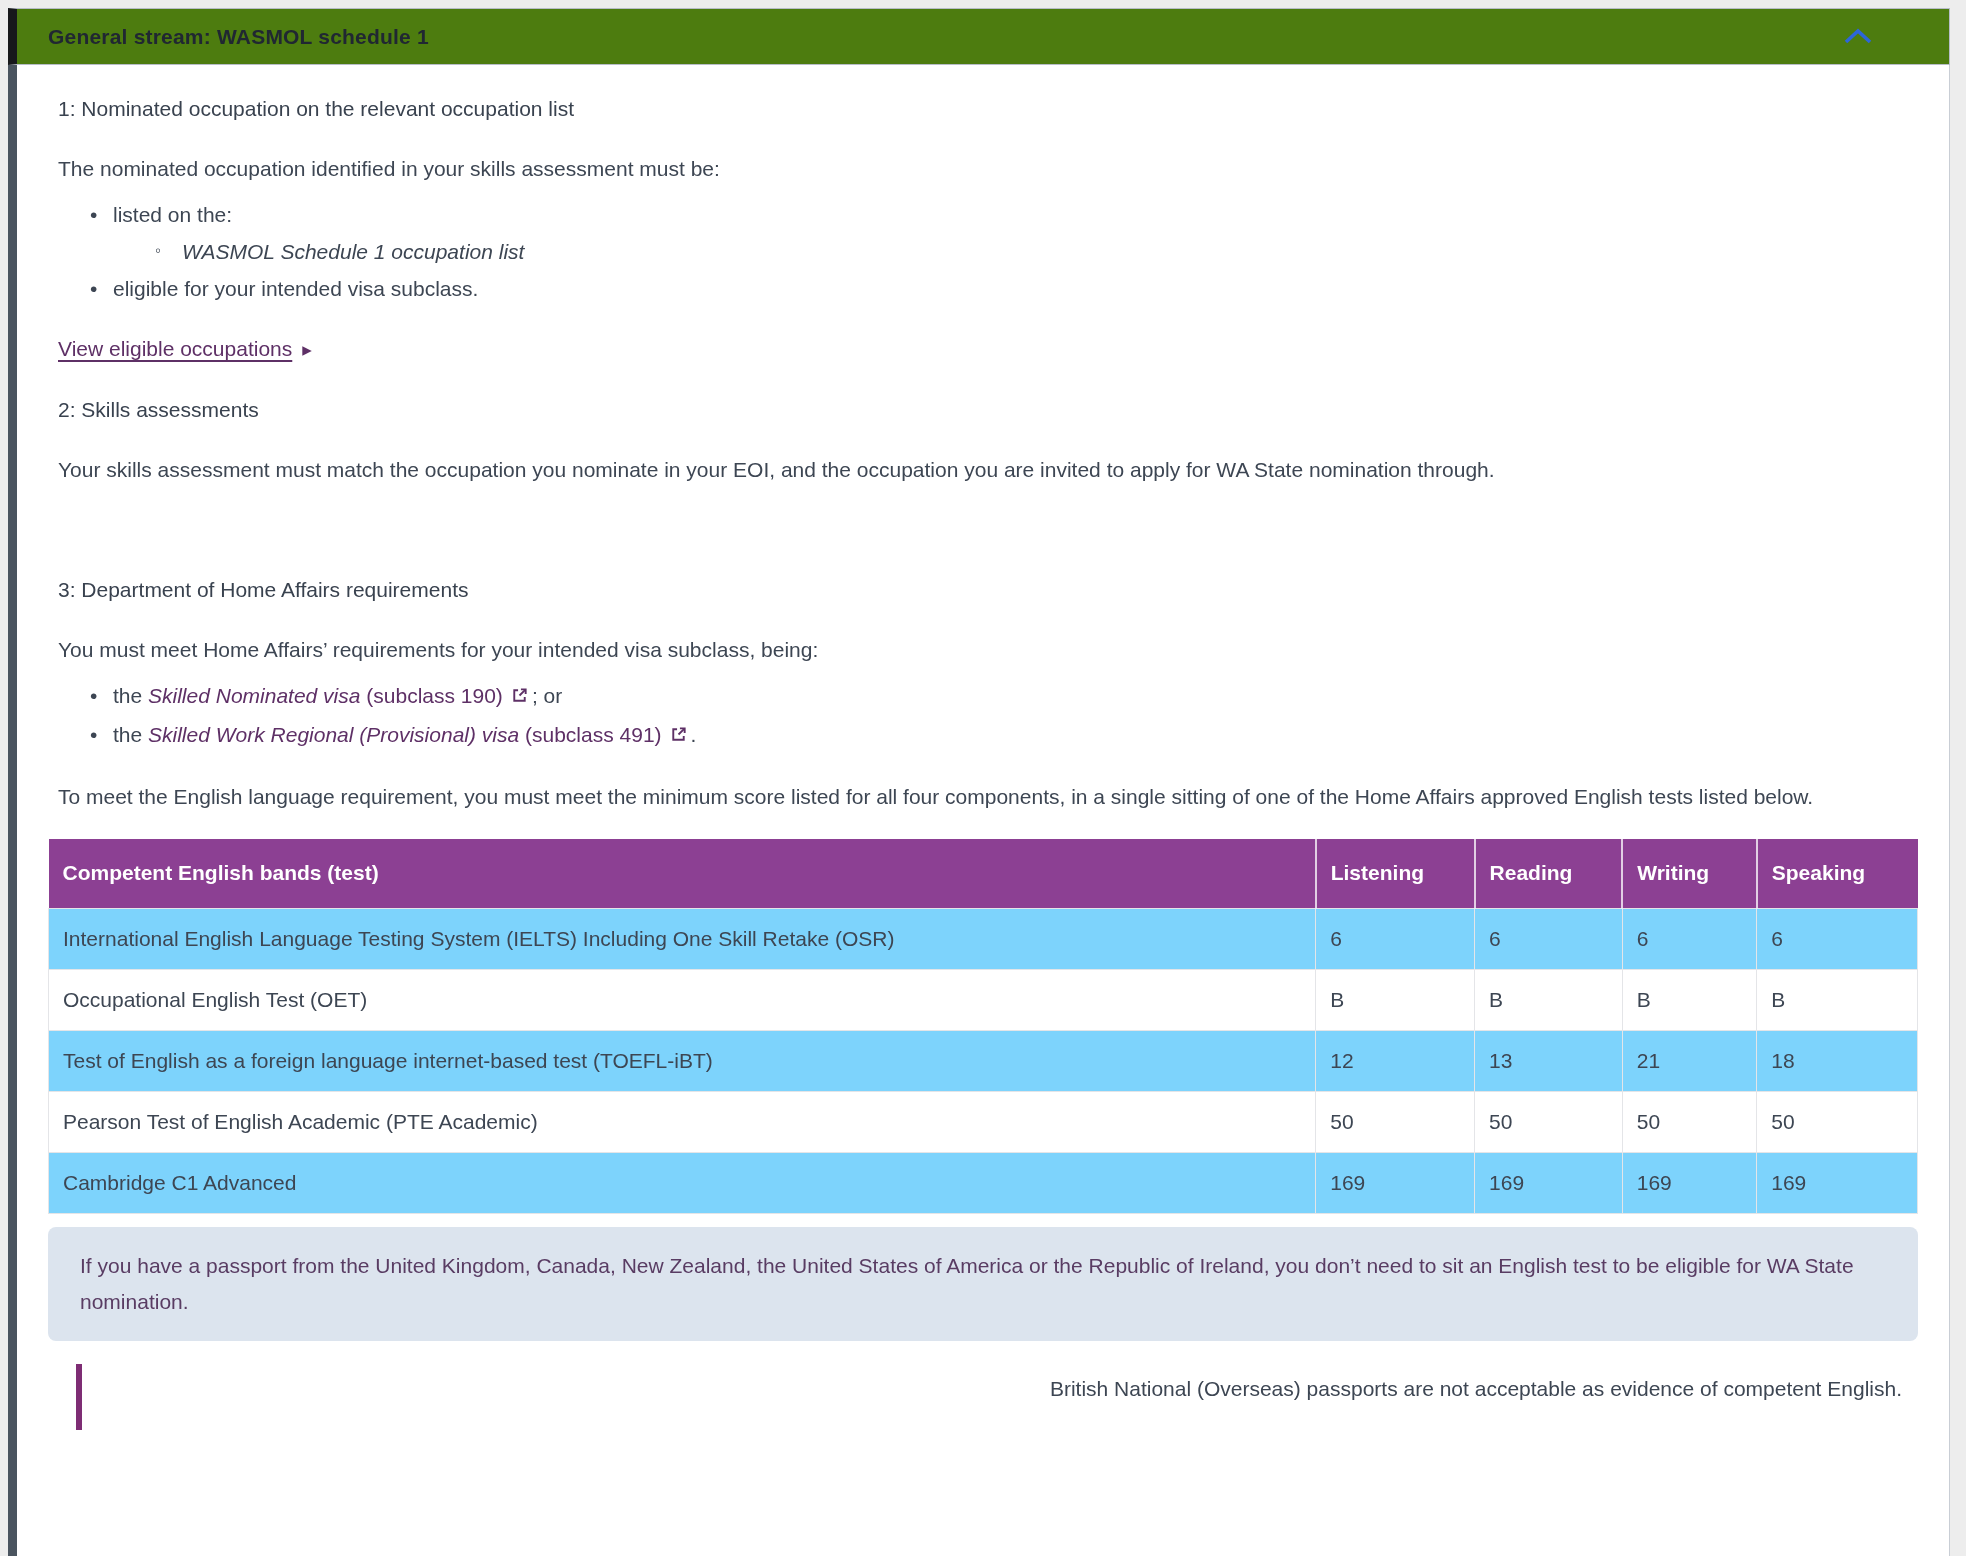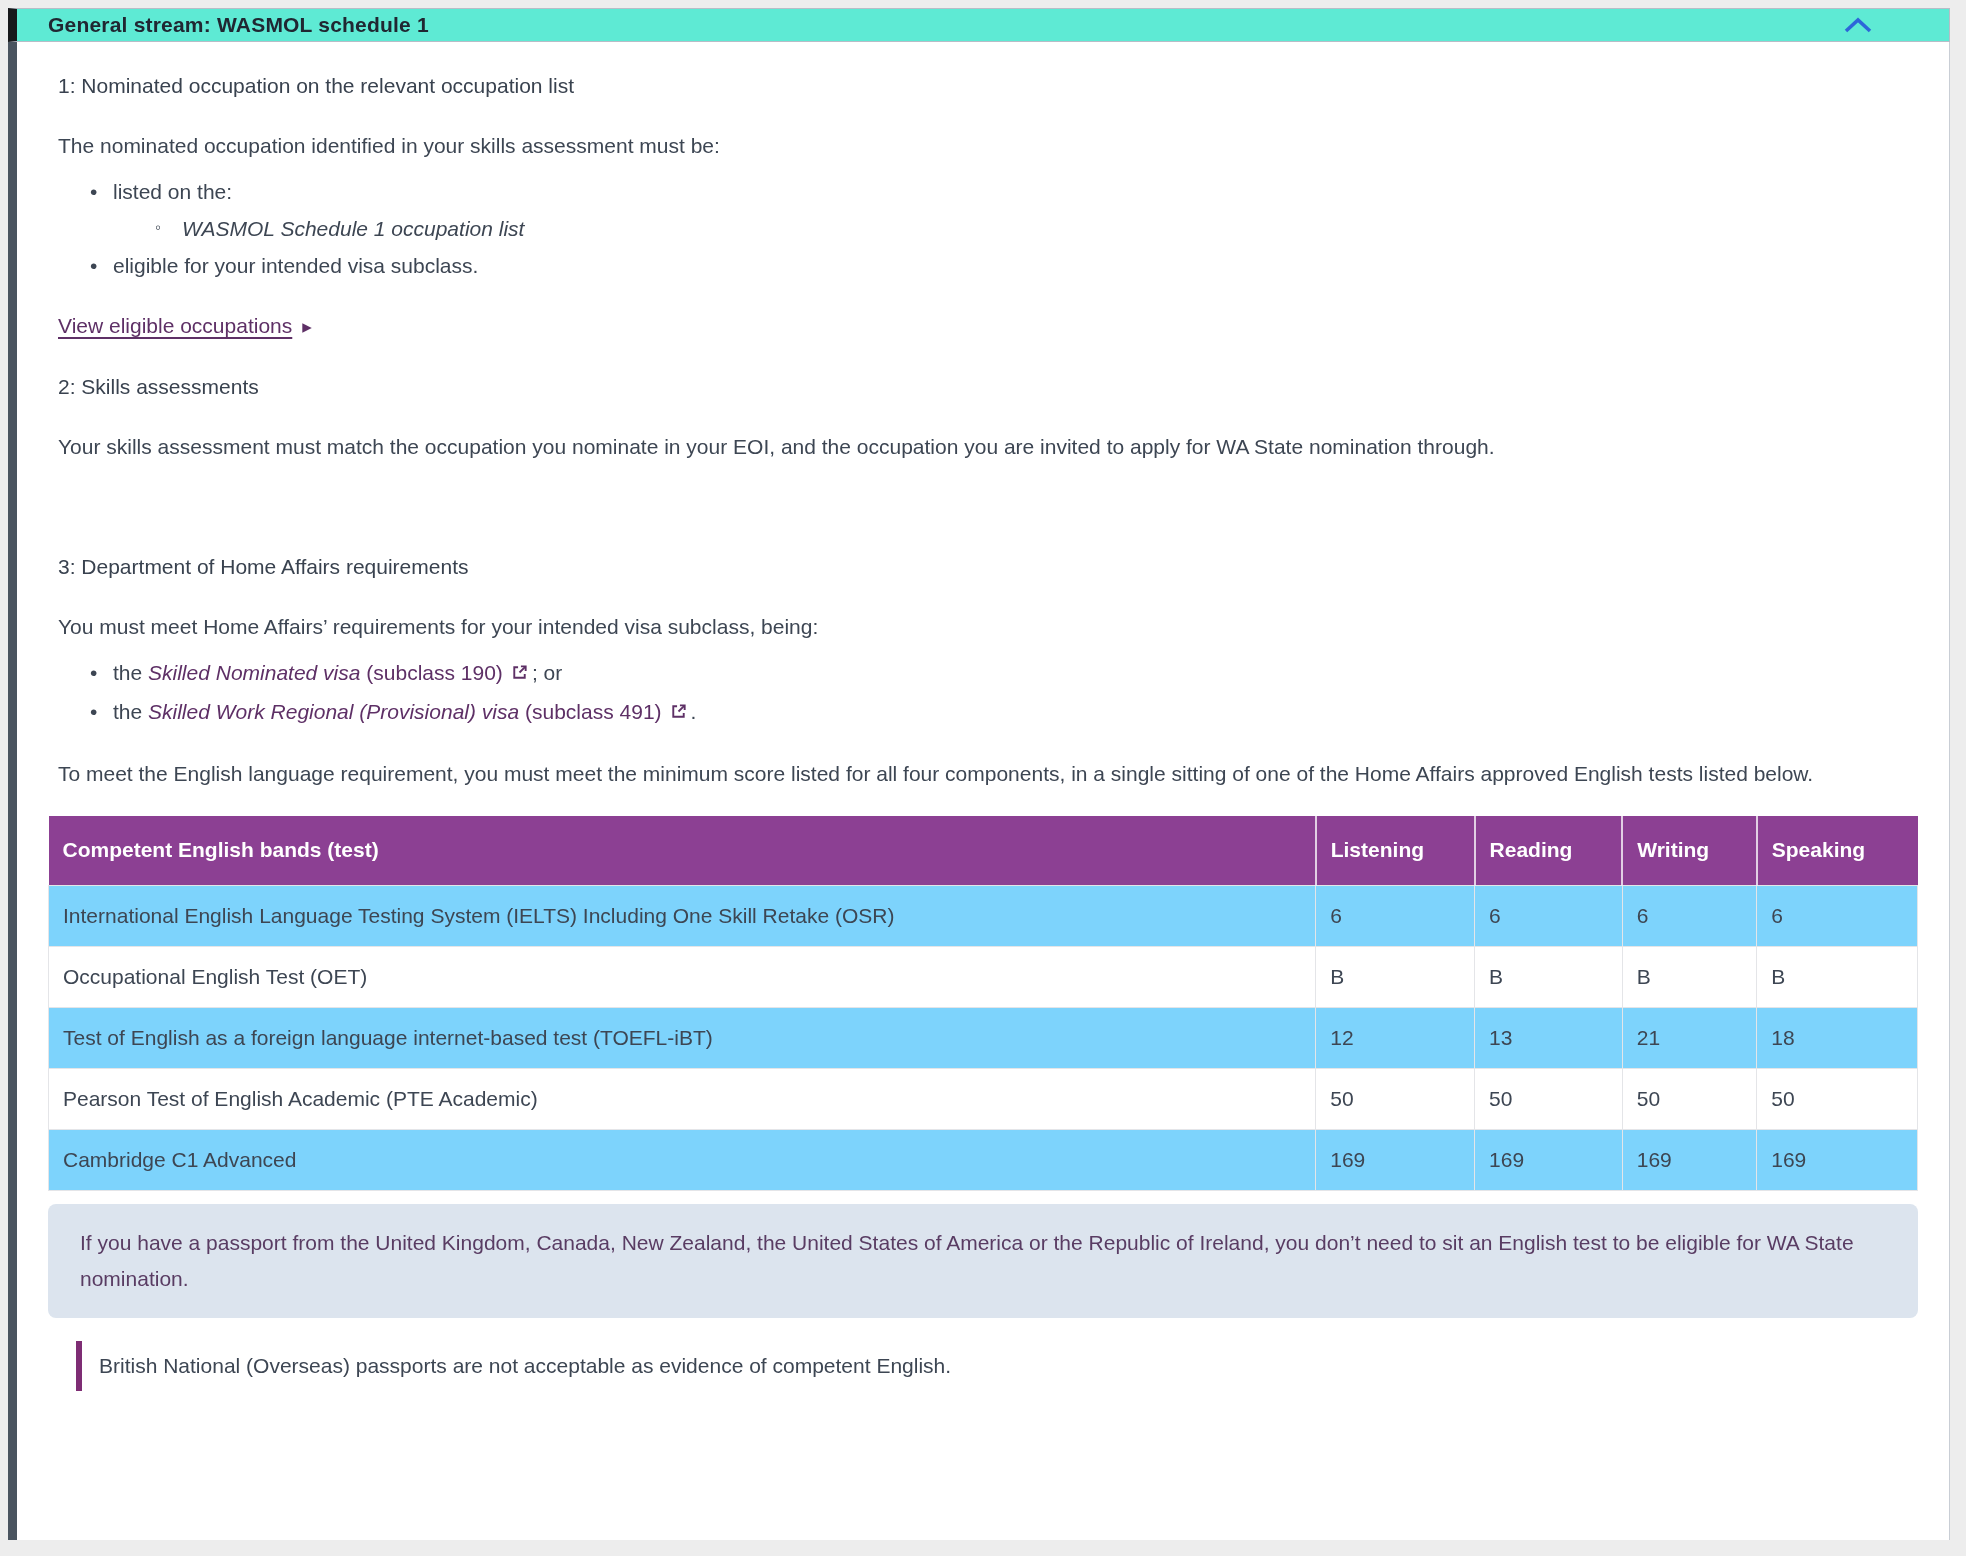--- a/index.html
+++ b/index.html
@@ -7,21 +7,21 @@
   body {
     background:#ededed;
     font-family:"Liberation Sans","DejaVu Sans",sans-serif;
     color:#3d4653;
     overflow:hidden;
   }
   .panel { position:absolute; left:8px; top:8px; width:1942px; height:1548px; }
 
   
   .acc-header{
-    height:34px; background:#5eead4;
+    height:57px; background:#4d7c0f;
     border:1px solid #b7bdc7; border-left:9px solid #17181b;
     display:flex; align-items:center; justify-content:space-between;
     padding:0 76px 0 31px; cursor:pointer;
   }
   .acc-title{ font-size:21px; font-weight:700; color:#202732; letter-spacing:.2px; }
   .chevron{ display:flex; align-items:center; }
 
   
   .acc-body{
     background:#ffffff; min-height:1498px;
@@ -64,21 +64,21 @@
   .info-box{
     margin-top:13px; background:#dce4ee; border-radius:8px;
     padding:21px 32px; color:#593c63; line-height:36px;
   }
   .info-box p{ margin:0; }
 
   
   .note{
     margin:23px 0 0 28px; border-left:6px solid #7e2d74; padding:7px 0 7px 17px;
   }
-  .note p{ margin:0; }
+  .note p{ margin:16px;text-align:right; }
 </style>
 </head>
 <body>
 
 <div class="panel">
 
   <header class="acc-header">
     <span class="acc-title">General stream: WASMOL schedule 1</span>
     <span class="chevron">
       <svg width="30" height="17" viewBox="0 0 30 17">

